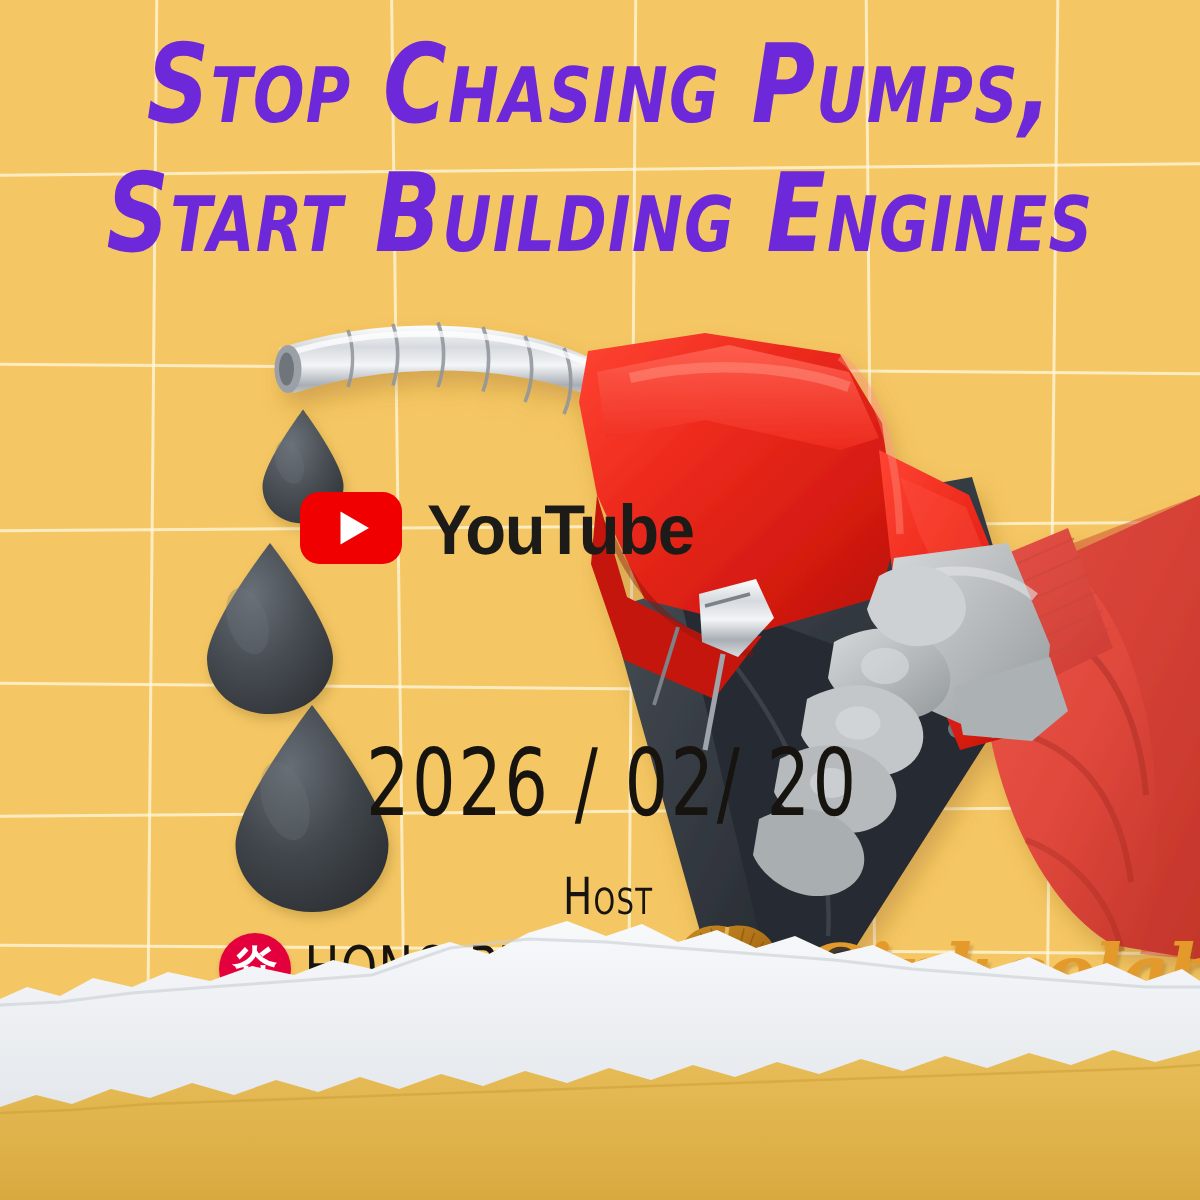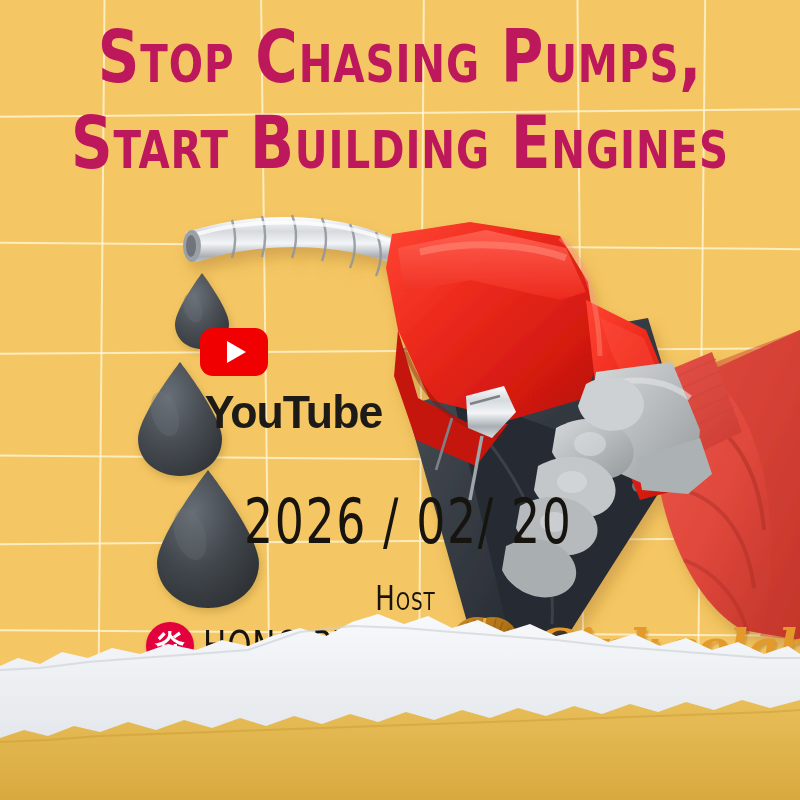--- a/index.html
+++ b/index.html
@@ -33,22 +33,23 @@
   .grid-v { width: 2px; height: 101%; top: -2px; }
   .grid-h { height: 2px; width: 101%; left: -2px; }
 
   
   .headline {
     position: absolute;
     top: 22px;
     left: 0;
     width: 800px;
     text-align: center;
-    color: #be185d;
+    color: #6d28d9;
     z-index: 30;
+    font-style: italic;
   }
   .head-line {
     font-family: "DejaVu Sans Condensed", "Liberation Sans Narrow", "Liberation Sans", sans-serif;
     font-weight: 700;
     font-variant: small-caps;
     text-transform: capitalize;
     letter-spacing: 1px;
     line-height: 0.96;
     transform: scaleX(0.88);
   }
@@ -59,23 +60,22 @@
   .drop {
     position: absolute;
     z-index: 14;
     filter: drop-shadow(2px 4px 4px rgba(120, 85, 20, 0.28));
   }
 
   
   .yt-block { position: absolute; z-index: 26; }
   .yt-row {
     display: flex;
-    align-items: flex-start;
+    align-items: center;
     gap: 12px;
-    flex-direction: column;
   }
   .yt-mark {
     width: 68px; height: 48px;
     background: #F00000;
     border-radius: 13px;
     display: flex; align-items: center; justify-content: center;
     flex: none;
   }
   .yt-play {
     width: 0; height: 0;

